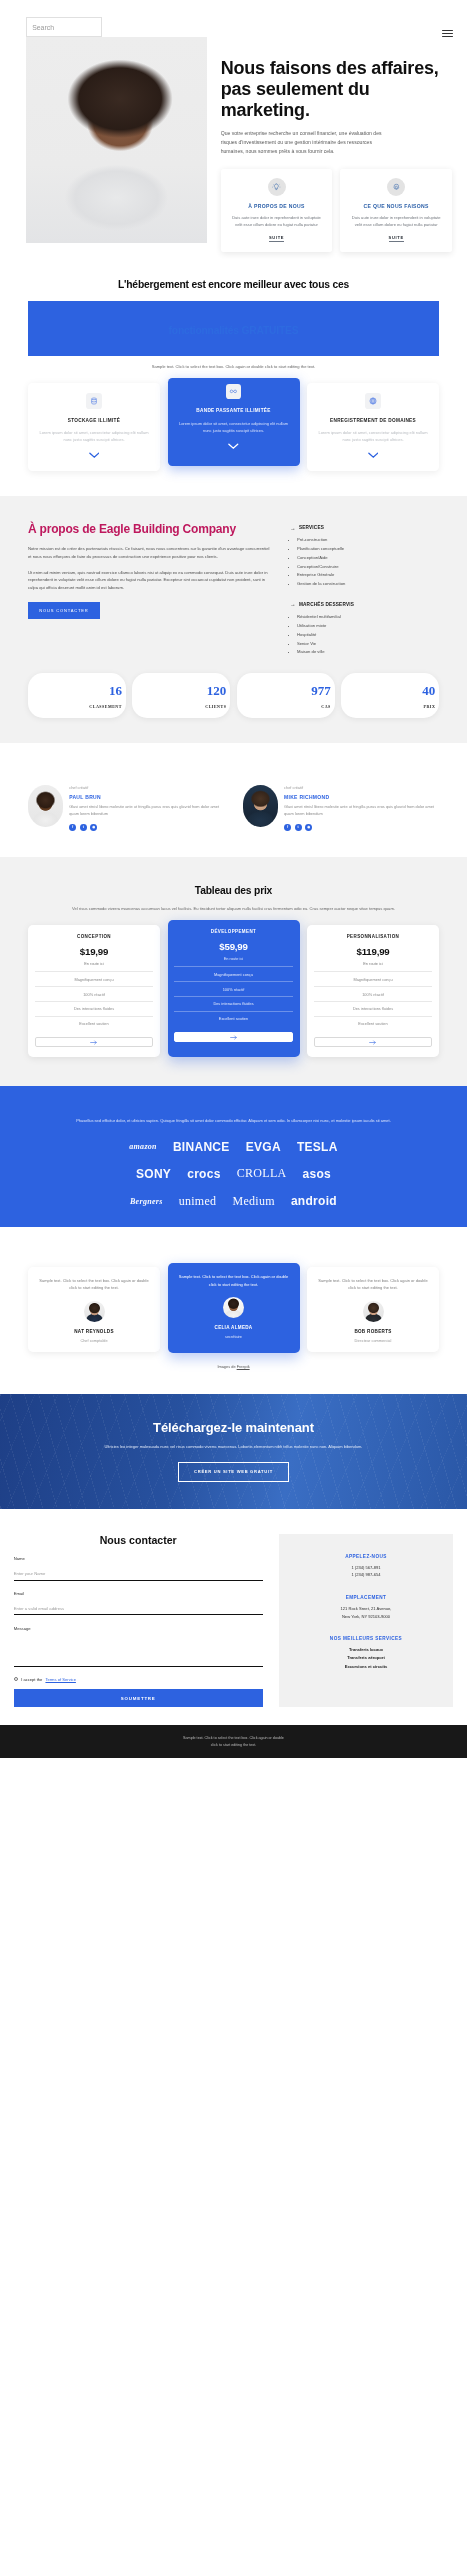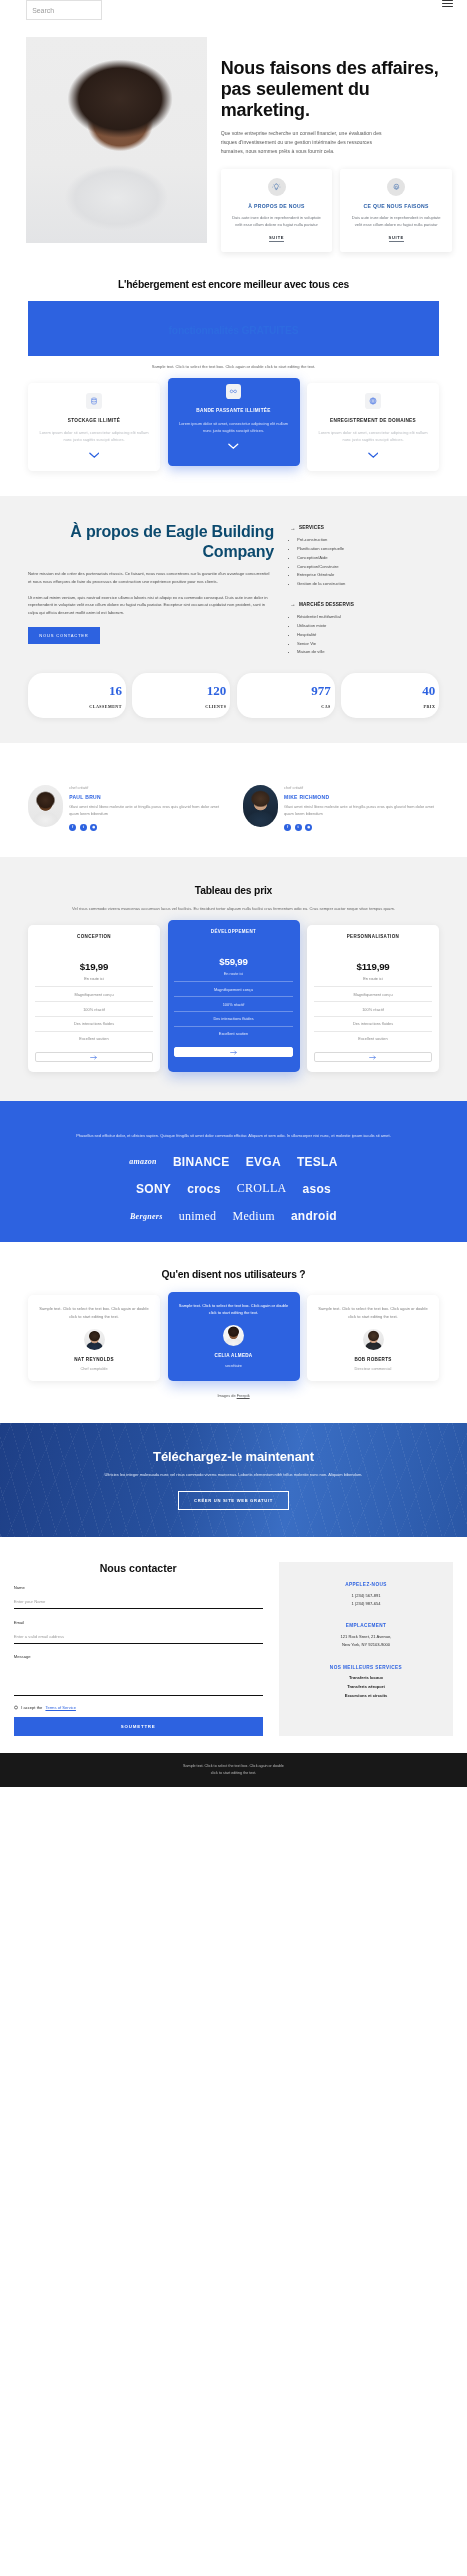--- a/index.html
+++ b/index.html
@@ -6,21 +6,21 @@
   html, body { width:467px; }
   body {
     font-family:"Liberation Sans", sans-serif;
     background:#ffffff;
     color:#222;
     -webkit-font-smoothing:antialiased;
   }
   .page { width:467px; margin:0 auto; position:relative; }
 
   
-  .topbar { height:37px; display:flex; align-items:flex-start; padding:0 13.7px; }
+  .topbar { height:37px; display:flex; align-items:flex-end; padding:0 13.7px; }
   .search-wrap {
     margin-left:12.5px; width:76px; height:20px; border:0.6px solid #e0e0e0;
     display:flex; align-items:center; padding:0 5px; background:#fff;
   }
   .search-wrap input {
     border:0; outline:0; flex:1; font-family:"Liberation Sans",sans-serif;
     font-size:6.9px; color:#666; background:transparent;
   }
   .search-wrap input::placeholder { color:#9a9a9a; }
   .search-ico { width:7.5px; height:7.5px; opacity:.55; }
@@ -78,21 +78,21 @@
   .feat .sq { width:15.6px; height:15.6px; border-radius:3.1px; background:#f1f2f4; margin:0 auto 8px; display:flex; align-items:center; justify-content:center; }
   .feat h5 { font-size:4.7px; font-weight:bold; letter-spacing:0.3px; color:#1b1b1b; line-height:1.55; }
   .feat.active h5 { color:#fff; }
   .feat p { margin-top:6.2px; font-size:4px; line-height:1.72; color:#b9bcc1; }
   .feat.active p { color:#d6e0fb; }
   .chev { margin-top:8px; display:flex; justify-content:center; }
 
   
   .about { display:flex; gap:16px; }
   .about-left { width:246px; }
-  .about h2 { font-size:16px; line-height:1.25; font-weight:bold; color:#0c4a6e; letter-spacing:-0.2px;text-align:right; }
+  .about h2 { font-size:12px; line-height:1.25; font-weight:bold; color:#be185d; letter-spacing:-0.2px; }
   .about p { margin-top:8px; font-size:4.2px; line-height:1.85; color:#4d4d4d; }
   .btn-primary {
     display:inline-block; margin-top:10.6px; background:#2d62e0; color:#fff;
     font-size:4.1px; letter-spacing:0.8px; font-weight:500;
     padding:5.6px 11.2px; border:0; cursor:pointer;
   }
   .about-right { flex:1; padding-top:2.5px; }
   .list-h { font-size:4.7px; font-weight:bold; letter-spacing:0.2px; color:#161616; display:flex; align-items:center; gap:3.1px; }
   .arrow-g { font-size:5.6px; color:#2b2b2b; }
   .about-right ul { margin:5.6px 0 0 6.9px; }
@@ -128,21 +128,21 @@
   .member .bio { margin-top:4.4px; font-size:3.9px; line-height:1.72; color:#8d8d8d; }
   .socials { display:flex; gap:3.7px; margin-top:6.2px; }
   .soc { width:6.9px; height:6.9px; border-radius:50%; background:#2d62e0; display:flex; align-items:center; justify-content:center; color:#fff; font-size:3.4px; font-weight:bold; }
 
   
   .price-row { display:flex; gap:7.5px; margin-top:13.7px; align-items:flex-start; }
   .pcard { flex:1; background:#fff; border-radius:5px; padding:8.7px 6.9px 10px; text-align:center; box-shadow:0 1.2px 7.5px rgba(0,0,0,.08); }
   .pcard.active { background:#2d62e0; box-shadow:0 4.4px 12.5px rgba(45,98,224,.33); margin-top:-5px; padding-bottom:15px; }
   .pcard .ptitle { font-size:4.5px; font-weight:bold; letter-spacing:0.4px; color:#1a1a1a; }
   .pcard.active .ptitle { color:#fff; }
-  .pcard .pval { margin-top:22px; font-size:9.7px; font-weight:bold; color:#101010; letter-spacing:-0.2px; }
+  .pcard .pval { margin-top:7px; font-size:9.7px; font-weight:bold; color:#101010; letter-spacing:-0.2px; }
   .pcard.active .pval { color:#fff; }
   .pcard .pnote { margin-top:3.7px; font-size:3.9px; color:#7d7d7d; }
   .pcard.active .pnote { color:#dbe4fb; }
   .pfeat { font-size:3.9px; color:#8a8a8a; padding:4.4px 0; border-top:0.6px solid #e8e8e8; }
   .pcard.active .pfeat { color:#e3eafd; border-top:0.6px solid rgba(255,255,255,.3); }
   .pbtn {
     margin-top:6.9px; width:100%; height:10px; border:0.6px solid #d9d9d9; border-radius:1.9px;
     background:#fff; display:flex; align-items:center; justify-content:center; cursor:pointer;
   }
   .pcard.active .pbtn { border-color:#fff; background:#fff; }
@@ -527,21 +527,20 @@
       <div class="logo-line">
         <span class="logo script">Bergners</span>
         <span class="logo thin">unimed</span>
         <span class="logo thin">Medium</span>
         <span class="logo">android</span>
       </div>
     </div>
   </div>
 
   <div class="sec white" style="padding-top:26px;padding-bottom:25px;">
-    <h2 class="sec-h2">Qu'en disent nos utilisateurs ?</h2>
     <div class="tst-row">
 
       <div class="tst">
         <div class="quote">Sample text. Click to select the text box. Click again or double click to start editing the text.</div>
         <div class="tav tav-a"></div>
         <div class="tn">NAT REYNOLDS</div>
         <div class="tr">Chef comptable</div>
       </div>
 
       <div class="tst active">

